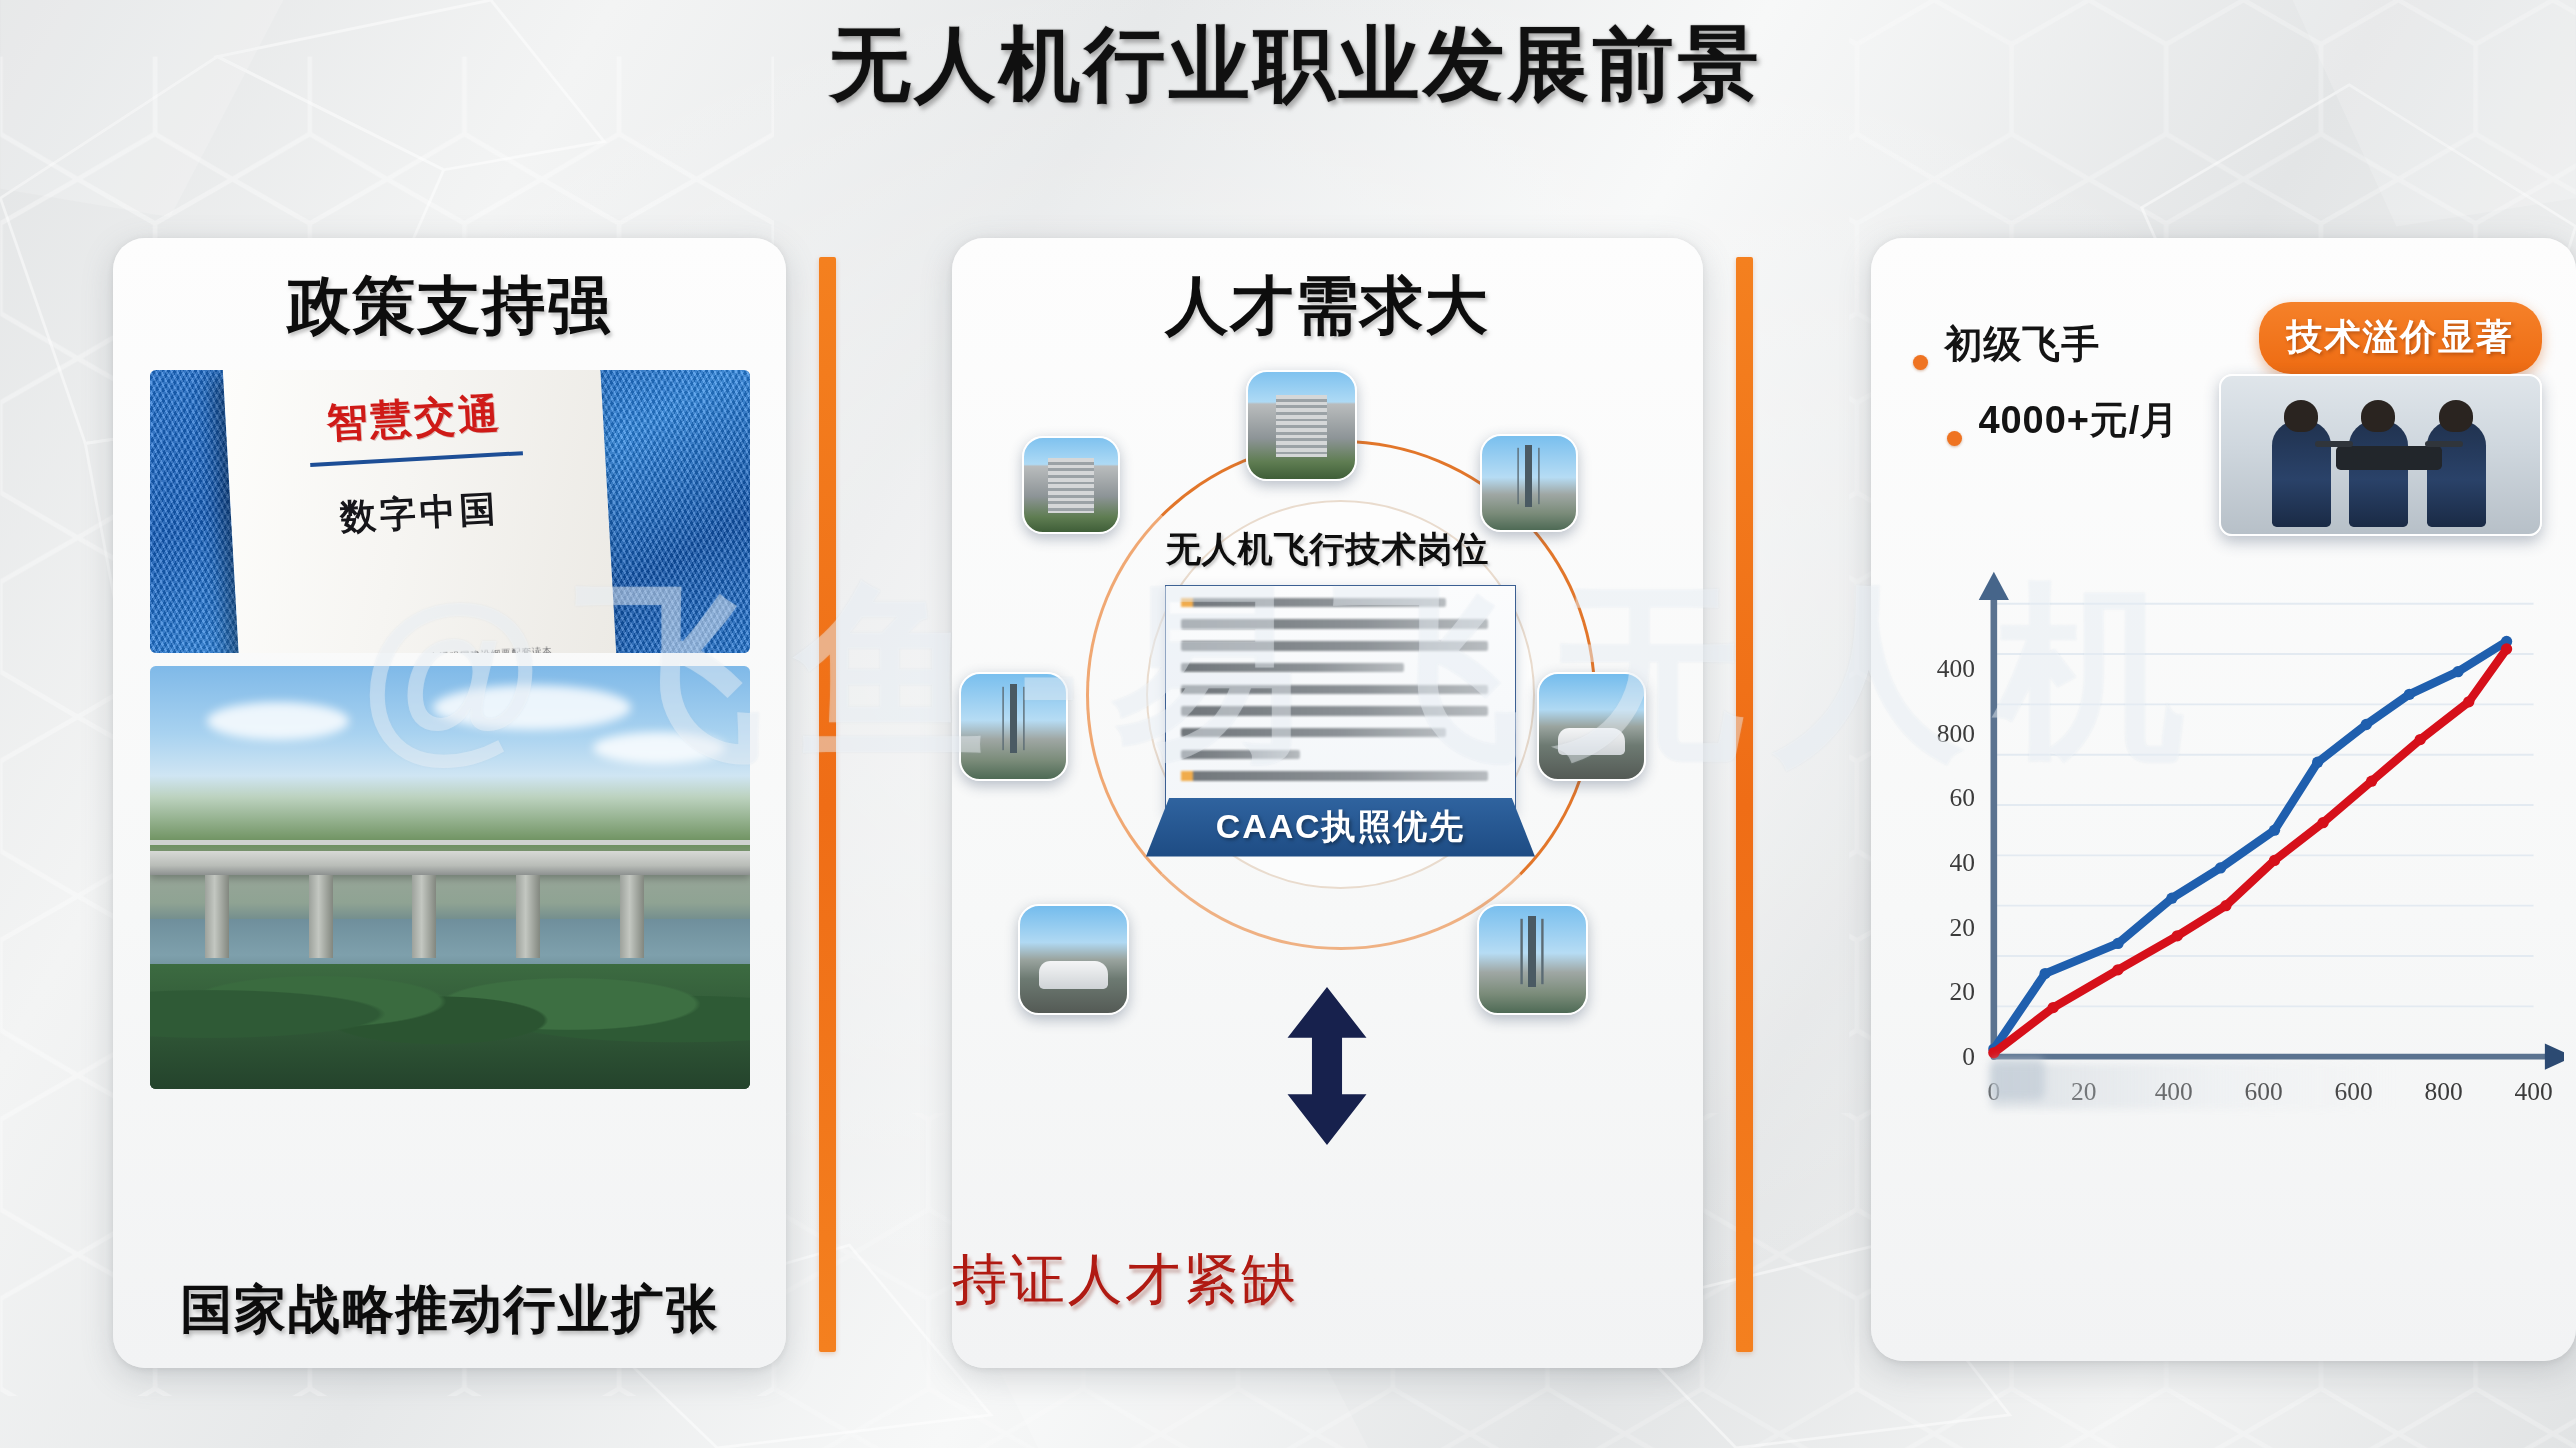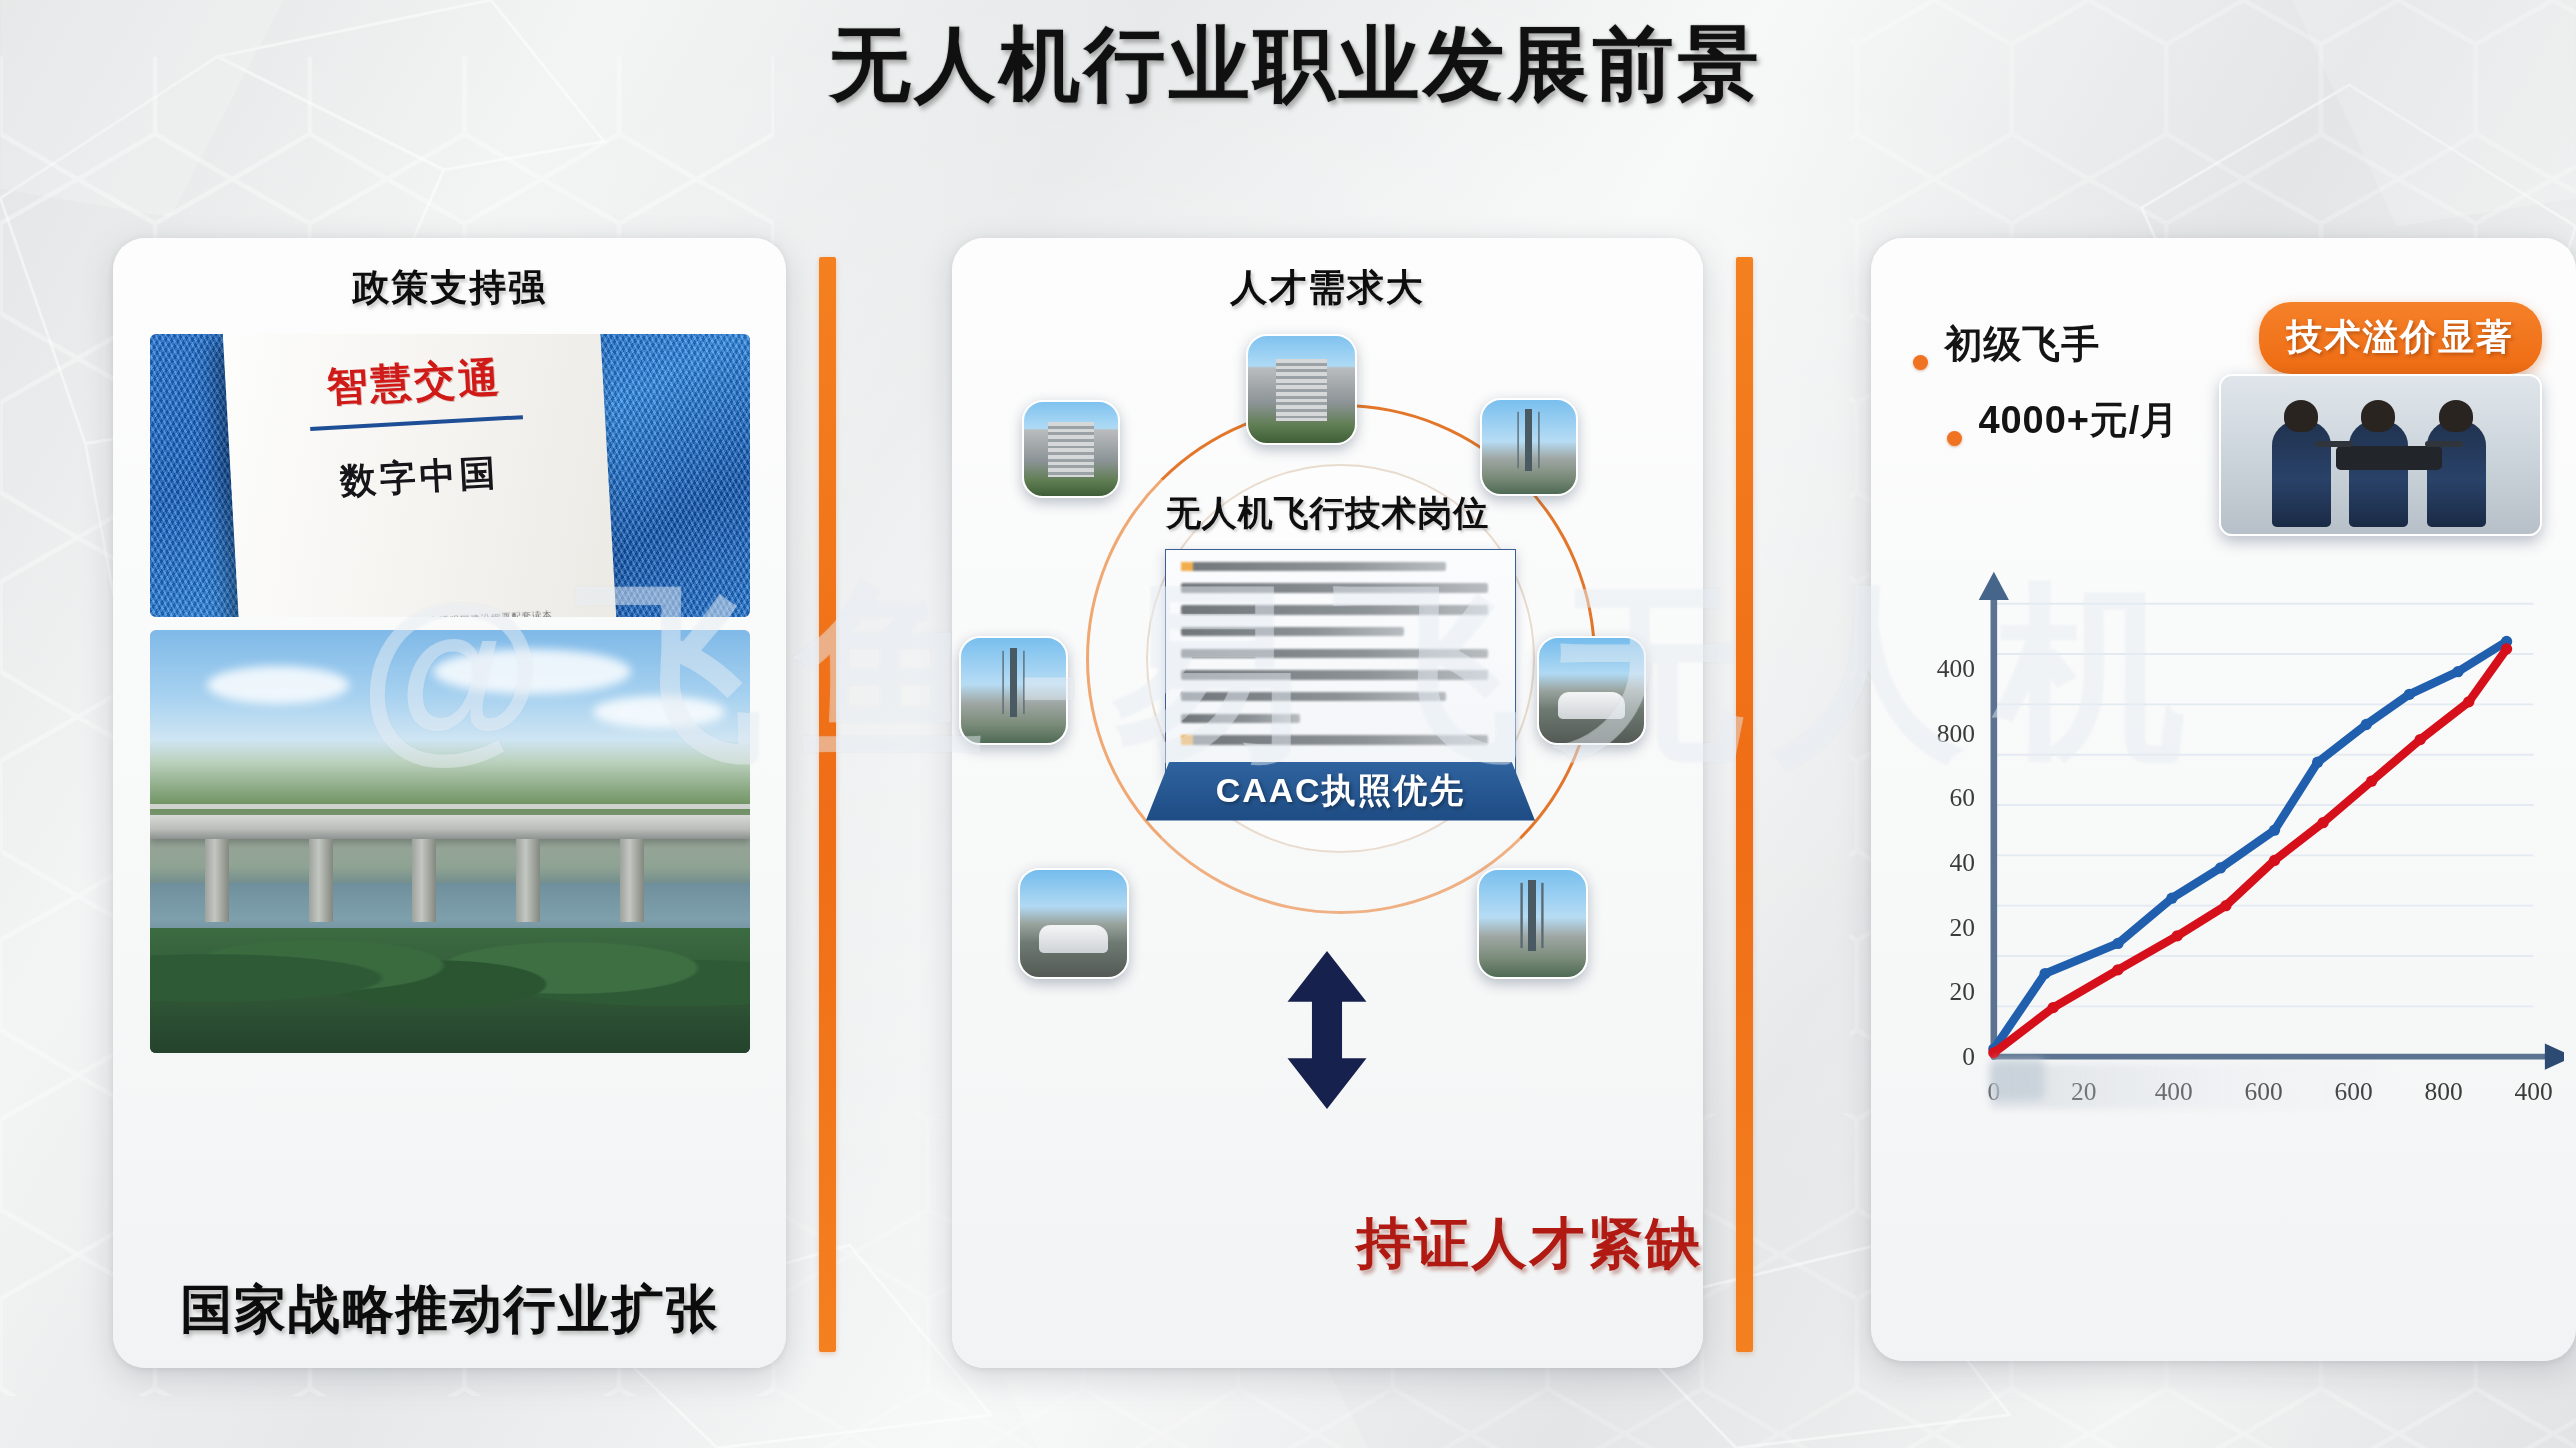--- a/index.html
+++ b/index.html
@@ -52,21 +52,21 @@
   .divider {
     width:17px; height:1095px; margin-top:19px;
     background:linear-gradient(180deg,#f4801f 0%,#ef6d16 50%,#f4801f 100%);
     border-radius:1.9px;
     box-shadow:0 1.9px 5.7px rgba(200,90,20,.25);
   }
   .div1 { margin-left:33px; margin-right:33px; }
   .div2 { margin-left:33px; margin-right:33px; }
 
   .panel-head {
-    text-align:center; font-size:37px; font-weight:bold; color:#0d0d0d;
+    text-align:center; font-size:63px; font-weight:bold; color:#0d0d0d;
     letter-spacing:1.9px; padding-top:24.5px;
     text-shadow:1.9px 2.8px 3.8px rgba(140,140,140,.5);
   }
 
   
   .photo { border-radius:5.7px; overflow:hidden; position:relative; }
   .p1-book {
     margin:21px auto 0; width:600px; height:283px;
     background:
       repeating-linear-gradient(62deg, rgba(255,255,255,.16) 0 1.9px, rgba(0,0,0,.1) 1.9px 4.7px),
@@ -208,22 +208,22 @@
     display:flex; align-items:center; justify-content:center;
   }
   .banner span {
     color:#fff; font-size:34px; font-weight:bold; letter-spacing:1.9px;
     text-shadow:1.9px 1.9px 3.8px rgba(0,0,0,.35);
   }
   .arrow-wrap {
     position:absolute; left:50%; top:634px; transform:translateX(-50%); z-index:4;
   }
   .p2-bottom {
-    position:absolute; bottom:32px; left:0; width:100%; text-align:right;
-    font-size:55px; font-weight:bold; color:#b01a12; letter-spacing:2.8px;
+    position:absolute; bottom:32px; left:0; width:100%; text-align:left;
+    font-size:55px; font-weight:normal; color:#b01a12; letter-spacing:2.8px;
     text-shadow:2.8px 3.8px 3.8px rgba(130,40,30,.35);
   }
 
   
   .p3-body { position:relative; width:100%; height:1038px; }
   .bullets { position:absolute; left:42px; top:81px; }
   .bullet { display:flex; align-items:flex-end; margin-bottom:24.5px; }
   .bullet .dot {
     width:15px; height:15px; border-radius:50%; background:#ef7321; margin-right:17px;
     box-shadow:0 0.9px 2.8px rgba(160,70,10,.4);

